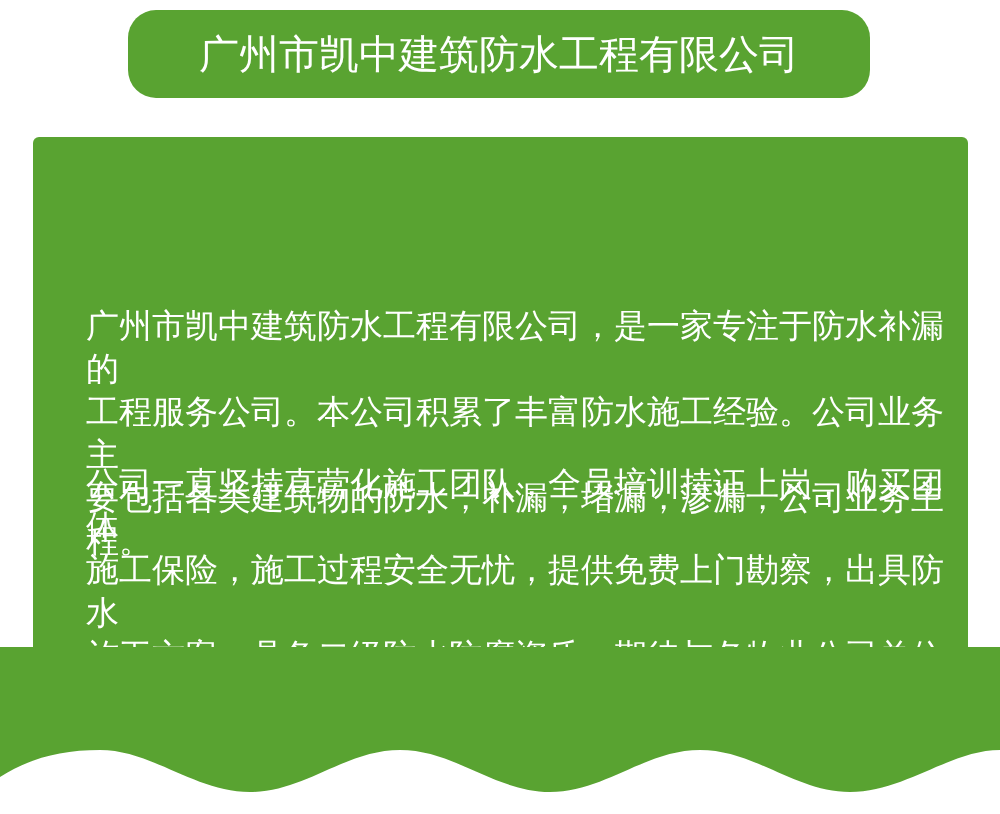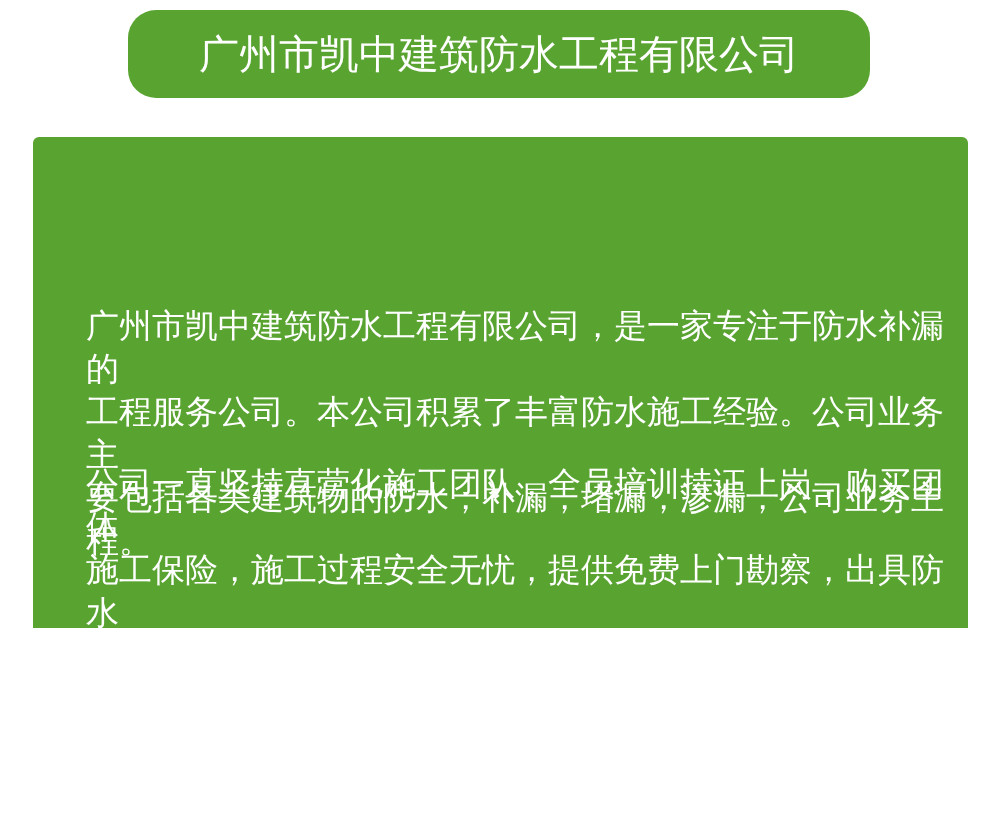--- a/index.html
+++ b/index.html
@@ -4,21 +4,21 @@
 <style>
   html, body {
     margin: 0;
     padding: 0;
     background: #ffffff;
     font-family: "Liberation Sans", "DejaVu Sans", sans-serif;
   }
   .page {
     position: relative;
     width: 1000px;
-    height: 628px;
+    height: 814px;
     background: #ffffff;
     overflow: hidden;
   }
   .header-pill {
     position: absolute;
     left: 128px;
     top: 10px;
     width: 742px;
     height: 88px;
     background: #59a331;

